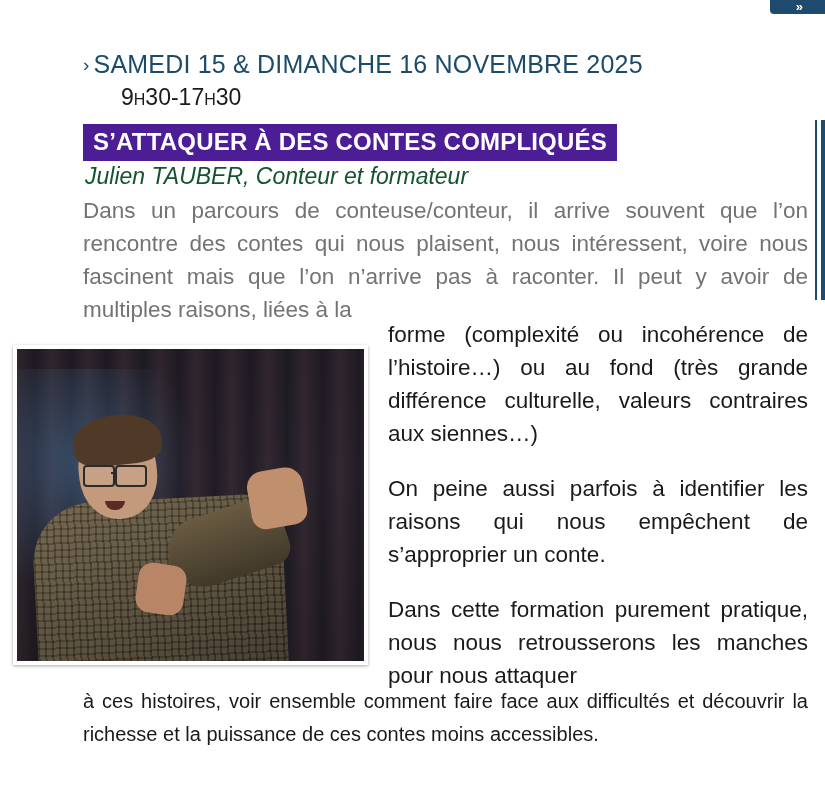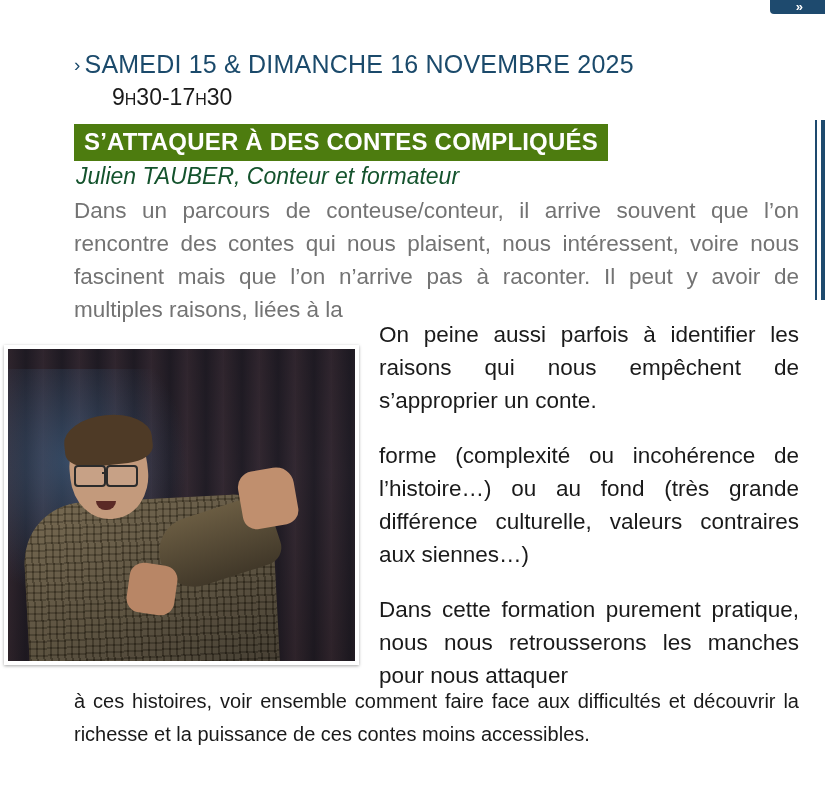--- a/index.html
+++ b/index.html
@@ -49,21 +49,21 @@
     position: absolute;
     top: 120px;
     right: 8px;
     width: 2px;
     height: 180px;
     background: #1e4a6e;
   }
 
   .page {
     position: absolute;
-    left: 74px;
+    left: 83px;
     top: 0;
     width: 725px;
     height: 800px;
   }
 
   .date-line {
     position: absolute;
     left: 0px;
     top: 50px;
     font-size: 25px;
@@ -85,21 +85,21 @@
     font-size: 23px;
     color: #1a1a1a;
     margin-left: 36px;
   }
   .hours .sm { font-size: 16px; }
 
   .title-band {
     position: absolute;
     left: 0px;
     top: 124px;
-    background: #4d7c0f;
+    background: #4c1d95;
     color: #ffffff;
     font-size: 24px;
     font-weight: bold;
     padding: 4px 10px 5px 10px;
     letter-spacing: 0.2px;
     white-space: nowrap;
   }
 
   .author {
     position: absolute;
@@ -264,20 +264,20 @@
     <div class="ph-hand2"></div>
     <div class="ph-head"></div>
     <div class="ph-hair"></div>
     <div class="ph-glasses-l"></div>
     <div class="ph-glasses-r"></div>
     <div class="ph-glasses-bridge"></div>
     <div class="ph-mouth"></div>
   </div>
 
   <div class="col-right">
+    <p>forme (complexité ou incohérence de l’histoire…) ou au fond (très grande différence culturelle, valeurs contraires aux siennes…)</p>
     <p>On peine aussi parfois à identifier les raisons qui nous empêchent de s’approprier un conte.</p>
-    <p>forme (complexité ou incohérence de l’histoire…) ou au fond (très grande différence culturelle, valeurs contraires aux siennes…)</p>
     <p>Dans cette formation purement pratique, nous nous retrousserons les manches pour nous attaquer</p>
   </div>
 
   <div class="tail-text">à ces histoires, voir ensemble comment faire face aux difficultés et découvrir la richesse et la puissance de ces contes moins accessibles.</div>
 
 </div>
 
 </body></html>

